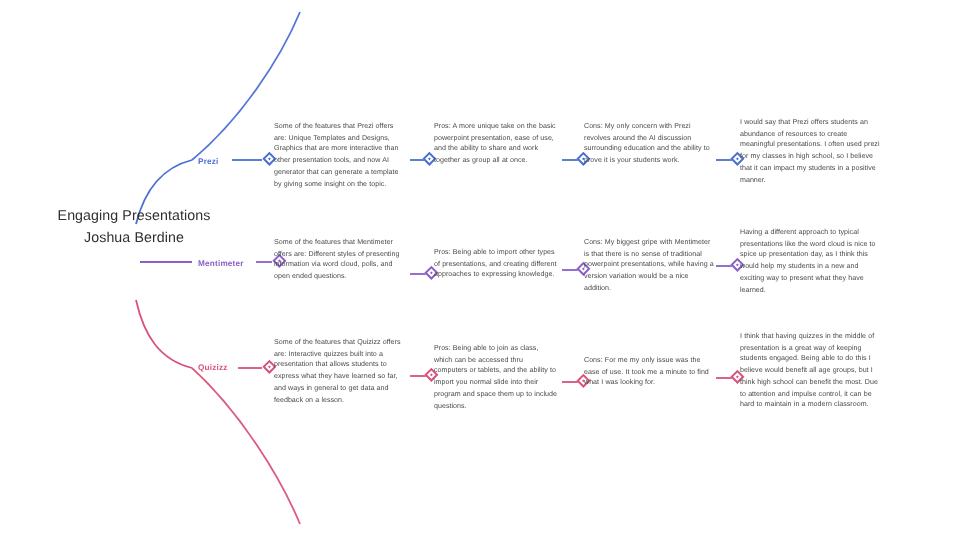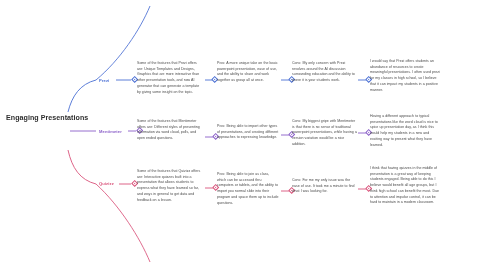--- a/index.html
+++ b/index.html
@@ -29,25 +29,25 @@
     top: 0;
     width: 486px;
     height: 270px;
     pointer-events: none;
   }
 
   
   .root-node {
     position: absolute;
     left: 6px;
-    top: 113px;
+    top: 103px;
     width: 122px;
-    text-align: left;
+    text-align: center;
     font-size: 7.1px;
-    font-weight: bold;
+    font-weight: normal;
     line-height: 1.5;
     color: #2f2f2f;
     letter-spacing: 0.05px;
   }
   .root-node .l { display: block; white-space: nowrap; }
 
   
   .branch-label {
     position: absolute;
     font-size: 4.1px;
@@ -142,20 +142,21 @@
     <line x1="205" y1="188" x2="213" y2="188" stroke="#d9527a" stroke-width="0.9"></line>
     <line x1="281" y1="191" x2="289" y2="191" stroke="#d9527a" stroke-width="0.9"></line>
     <line x1="358" y1="189" x2="366" y2="189" stroke="#d9527a" stroke-width="0.9"></line>
 
     <path d="M 150 6 C 140 30, 120 60, 96 80" fill="none" stroke="#4a6fd4" stroke-width="0.9" opacity="0.95"></path>
     <path d="M 150 262 C 140 238, 120 206, 96 184" fill="none" stroke="#d9527a" stroke-width="0.9" opacity="0.95"></path>
   </svg>
 
   <div class="root-node">
     <span class="l">Engaging Presentations</span>
+    <span class="l">Joshua Berdine</span>
   </div>
 
   <div class="branch-label prezi">Prezi</div>
   <div class="diamond blue" style="left:131.5px; top:77.4px;"></div>
   <div class="diamond blue" style="left:211.5px; top:77.4px;"></div>
   <div class="diamond blue" style="left:288.5px; top:77.4px;"></div>
   <div class="diamond blue" style="left:365.5px; top:77.4px;"></div>
 
   <div class="card c1 p-c1">Some of the features that Prezi offers are: Unique Templates and Designs, Graphics that are more interactive than other presentation tools, and now AI generator that can generate a template by giving some insight on the topic.</div>
   <div class="card c2 p-c2">Pros: A more unique take on the basic powerpoint presentation, ease of use, and the ability to share and work together as group all at once.</div>

